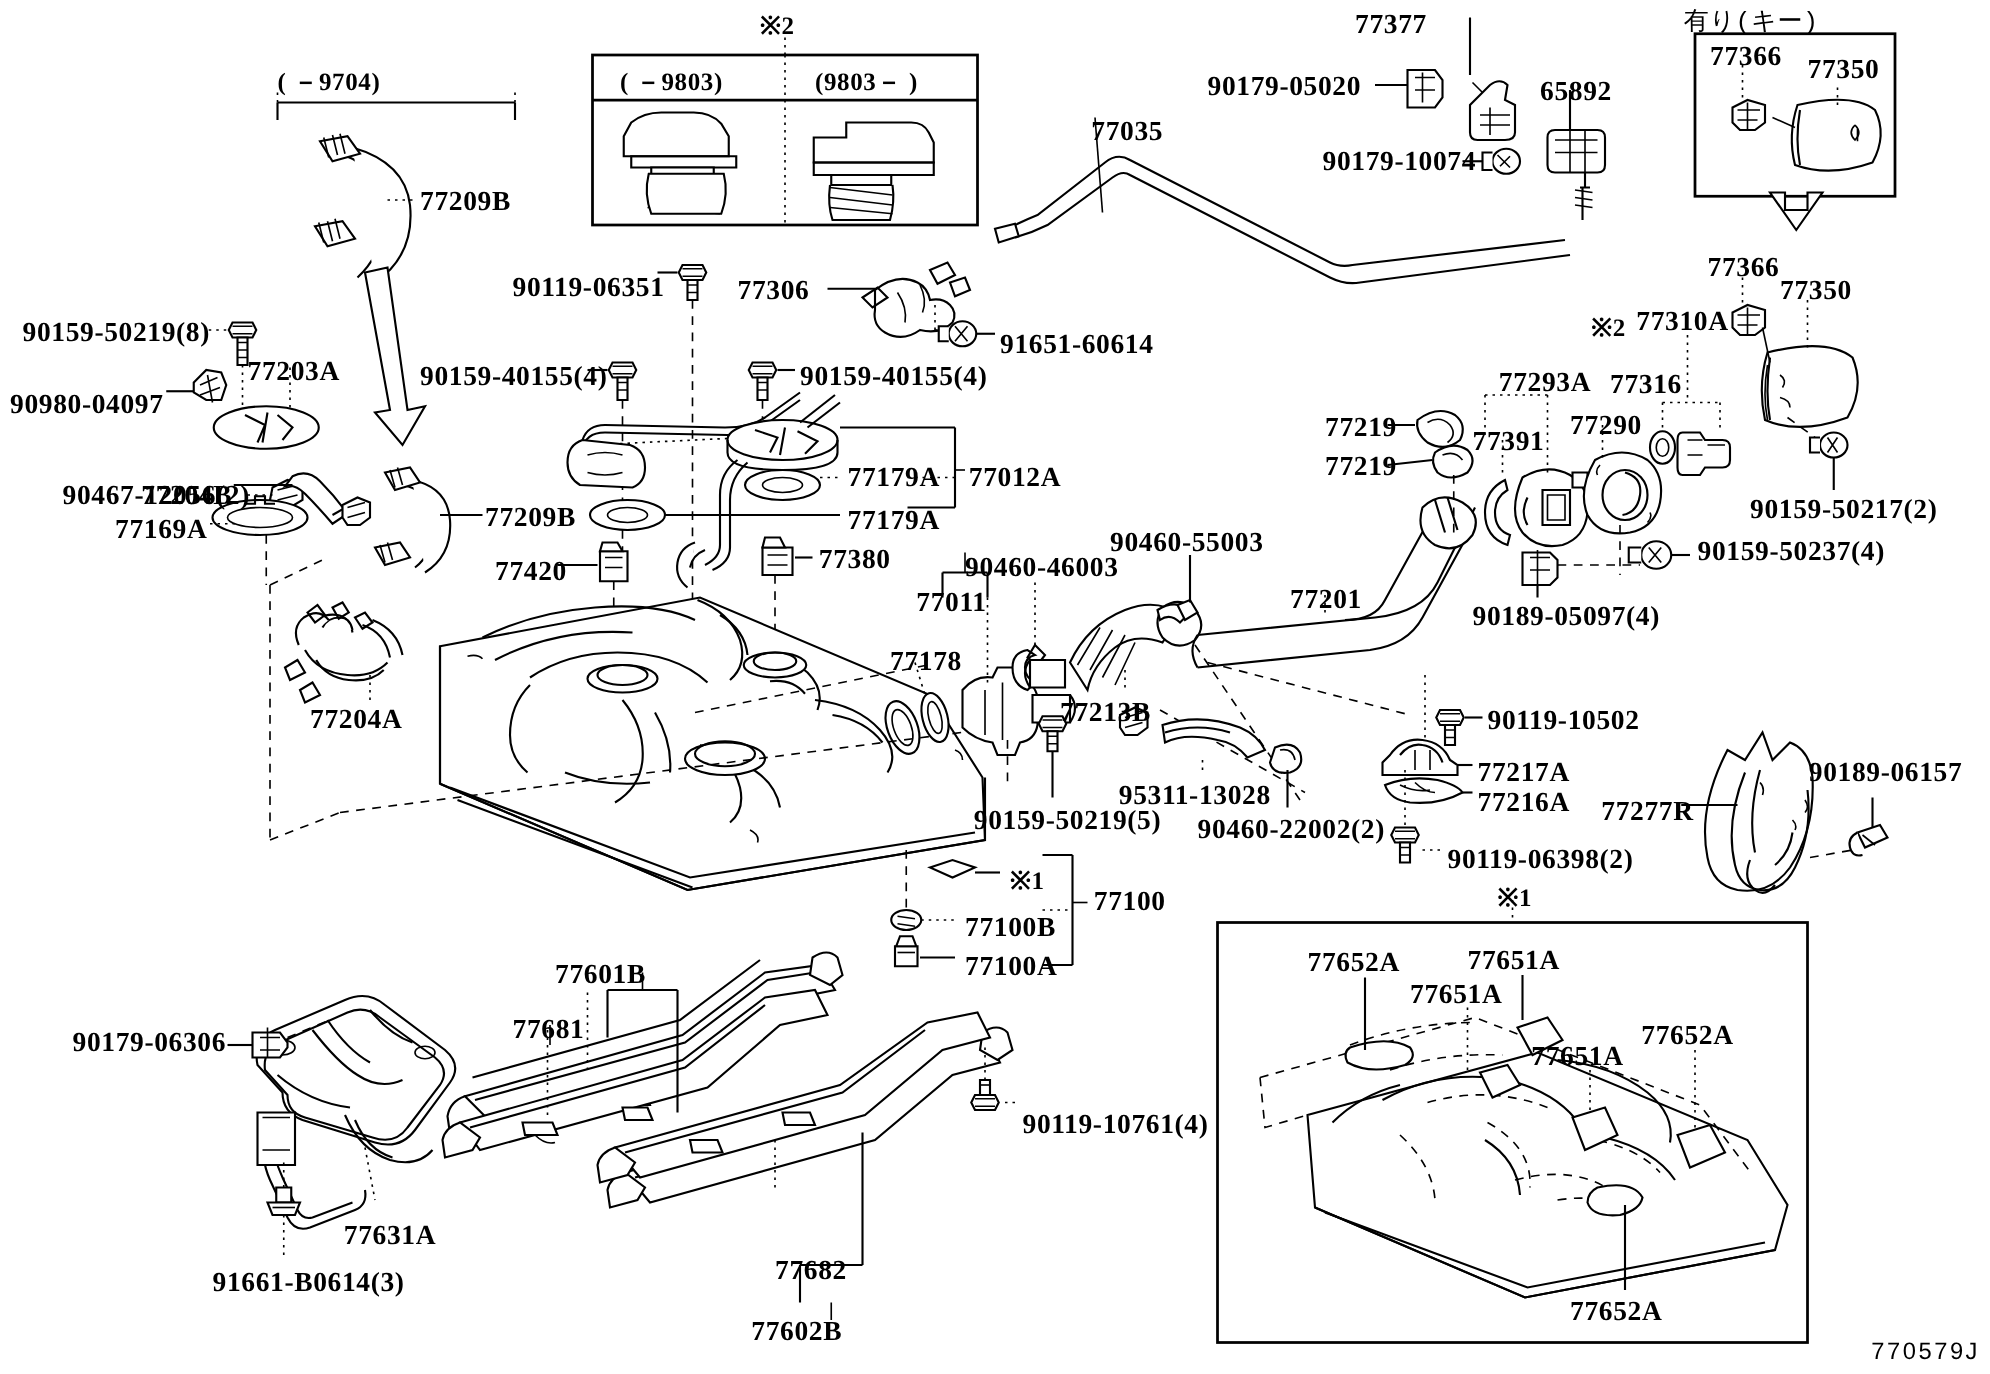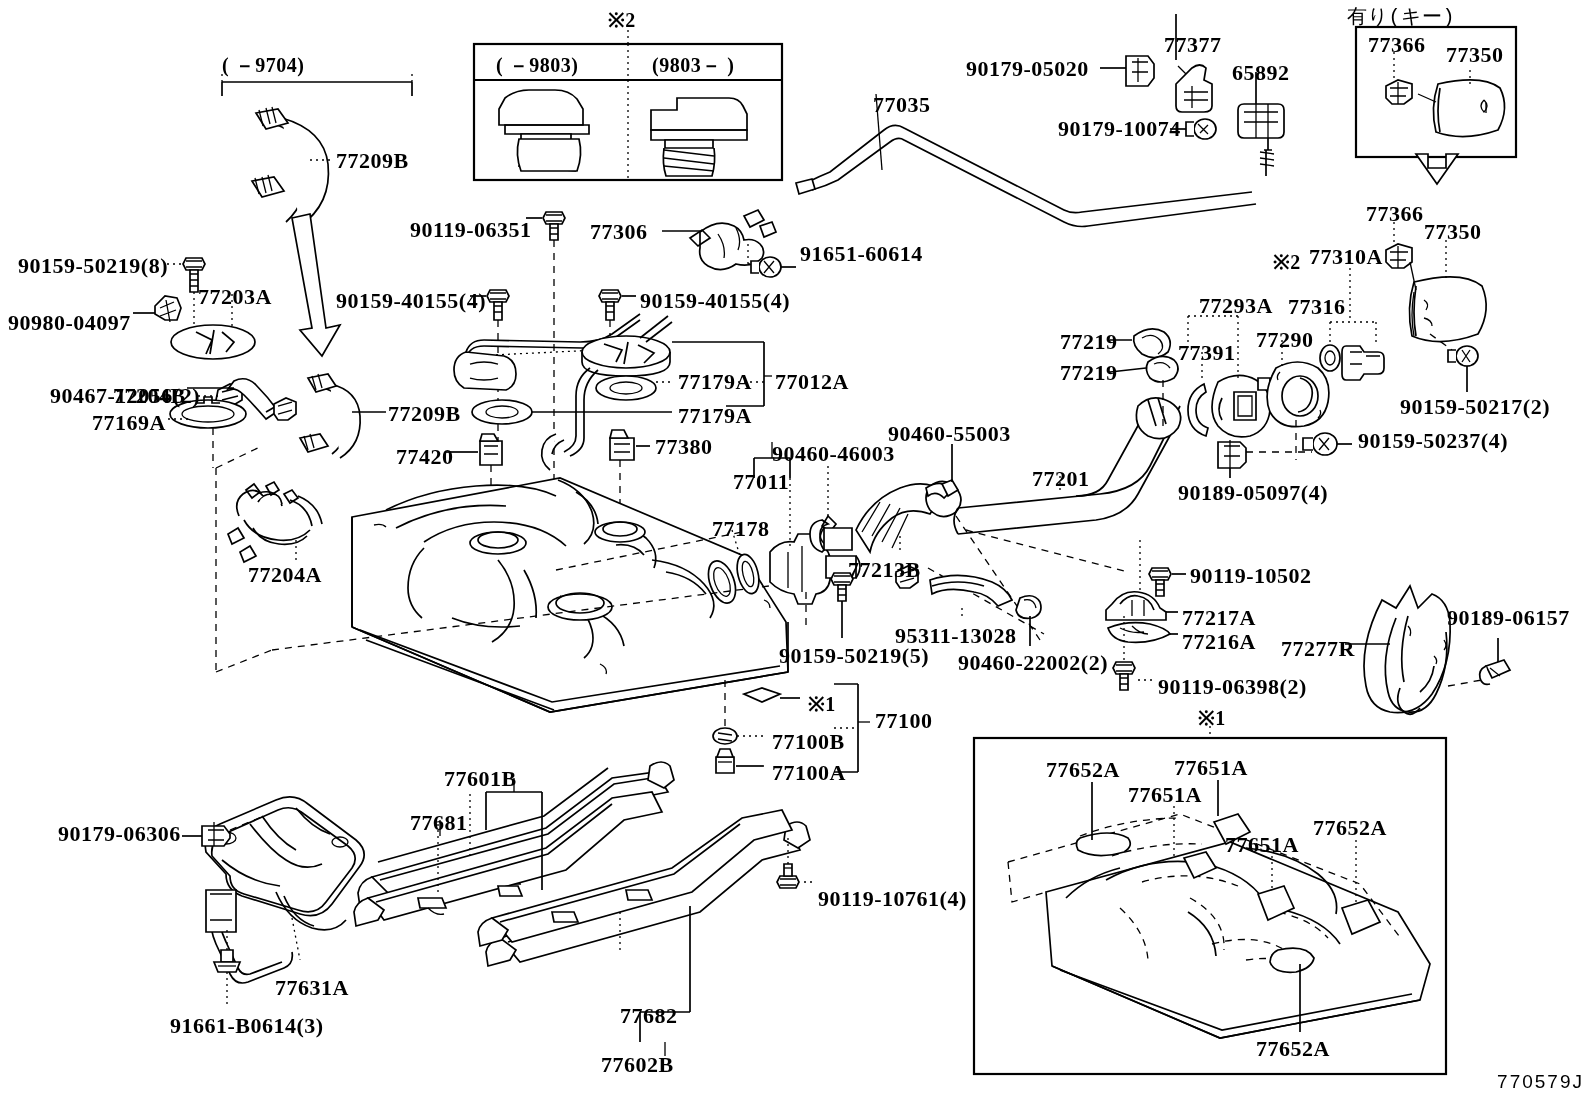--- a/index.html
+++ b/index.html
@@ -664,40 +664,40 @@
     </g>
 
   </svg>
 
   <div>
     <span class="lbl s20" style="left:222px;top:52px;">(  －9704)</span>
     <span class="lbl s22" style="left:336px;top:148px;">77209B</span>
     <span class="lbl s20" style="left:608px;top:6px;">※2</span>
     <span class="lbl s20" style="left:496px;top:52px;">(  －9803)</span>
     <span class="lbl s20" style="left:652px;top:52px;">(9803－  )</span>
-    <span class="lbl s22" style="left:1164px;top:6px;margin-top:26px;">77377</span>
+    <span class="lbl s22" style="left:1084px;top:6px;">77377</span>
     <span class="lbl s22" style="left:966px;top:56px;">90179-05020</span>
     <span class="lbl s22" style="left:1232px;top:60px;">65892</span>
     <span class="lbl s22" style="left:1058px;top:116px;">90179-10074</span>
     <span class="lbl s22" style="left:873px;top:92px;">77035</span>
     <span class="lbl s20 jp" style="left:1347px;top:3px;">有り(キー)</span>
     <span class="lbl s22" style="left:1368px;top:32px;">77366</span>
     <span class="lbl s22" style="left:1446px;top:42px;">77350</span>
     <span class="lbl s22" style="left:1366px;top:201px;">77366</span>
     <span class="lbl s22" style="left:1424px;top:219px;">77350</span>
     <span class="lbl s22" style="left:18px;top:253px;">90159-50219(8)</span>
     <span class="lbl s22" style="left:198px;top:284px;">77203A</span>
     <span class="lbl s22" style="left:8px;top:310px;">90980-04097</span>
     <span class="lbl s22" style="left:50px;top:383px;">90467-12056(2)</span>
     <span class="lbl s22" style="left:113px;top:383px;">77204B</span>
     <span class="lbl s22" style="left:92px;top:410px;">77169A</span>
     <span class="lbl s22" style="left:248px;top:562px;">77204A</span>
     <span class="lbl s22" style="left:410px;top:217px;">90119-06351</span>
     <span class="lbl s22" style="left:590px;top:219px;">77306</span>
-    <span class="lbl s22" style="left:800px;top:241px;">91651-60614</span>
+    <span class="lbl s22" style="left:800px;top:262px;">91651-60614</span>
     <span class="lbl s22" style="left:336px;top:288px;">90159-40155(4)</span>
     <span class="lbl s22" style="left:640px;top:288px;">90159-40155(4)</span>
     <span class="lbl s22" style="left:678px;top:369px;">77179A</span>
     <span class="lbl s22" style="left:775px;top:369px;">77012A</span>
     <span class="lbl s22" style="left:678px;top:403px;">77179A</span>
     <span class="lbl s22" style="left:388px;top:401px;">77209B</span>
     <span class="lbl s22" style="left:396px;top:444px;">77420</span>
     <span class="lbl s22" style="left:655px;top:434px;">77380</span>
     <span class="lbl s22" style="left:772px;top:441px;">90460-46003</span>
     <span class="lbl s22" style="left:888px;top:421px;">90460-55003</span>

